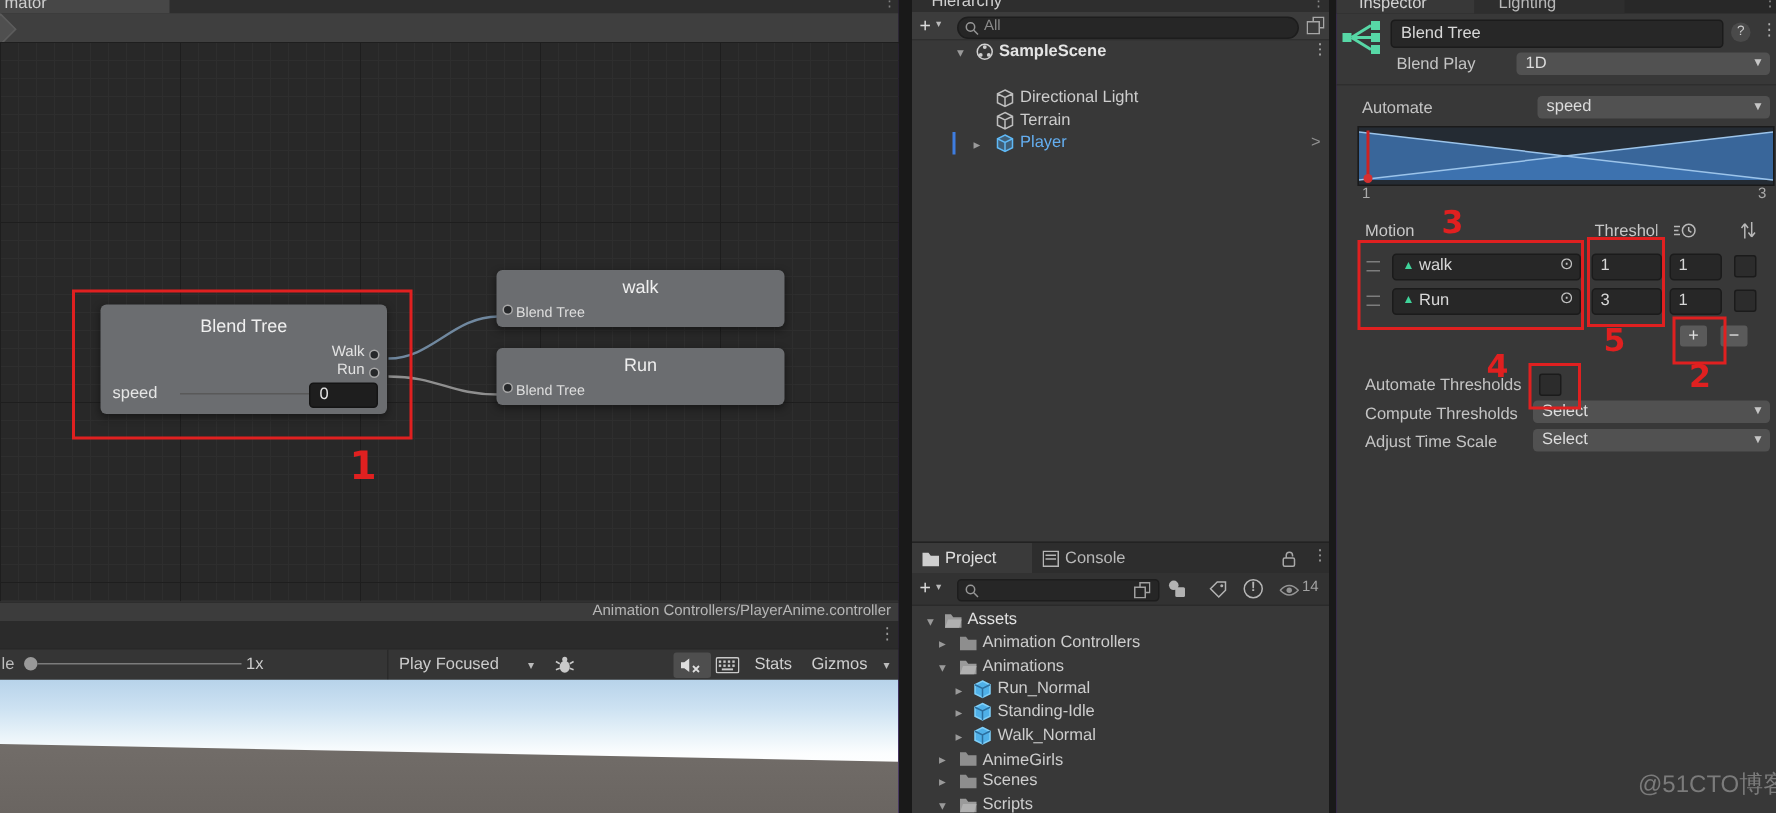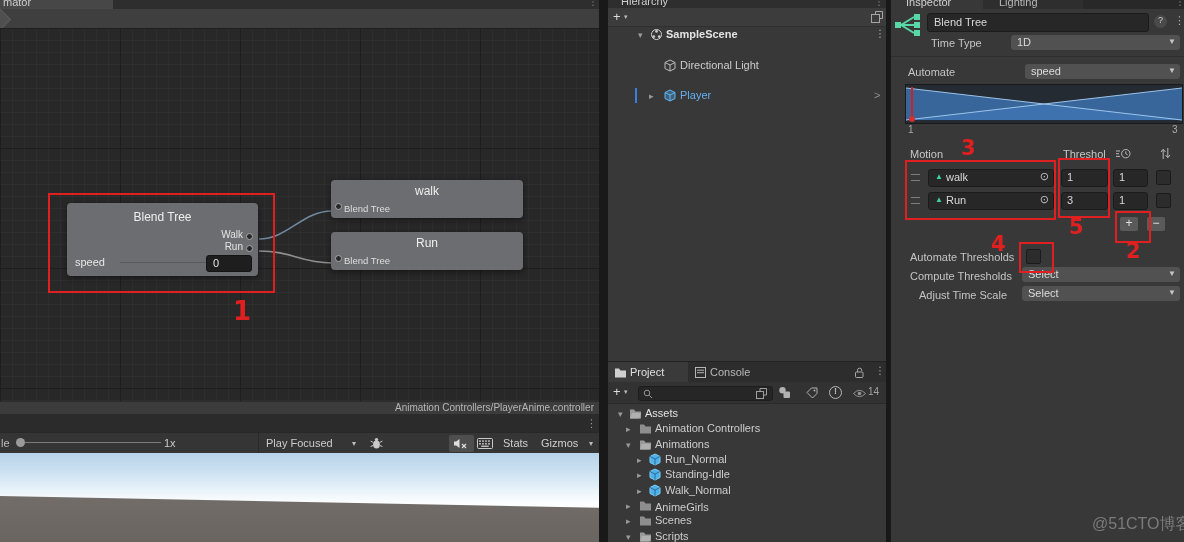--- a/index.html
+++ b/index.html
@@ -147,20 +147,29 @@
   <div class="r" style="left:608px;top:0;width:278px;height:542px;background:#383838">
 
     <div class="r tabclip" style="left:0;top:0;width:278px;height:8px;background:#2e2e2e">
       <span class="t" style="left:13px;top:-5px;color:#cfcfcf">Hierarchy</span>
       <span class="t" style="left:266px;top:-4px;color:#8a8a8a;font-size:10px">⋮</span>
     </div>
 
     <div class="r" style="left:0;top:8px;width:278px;height:18px;background:#3c3c3c;border-bottom:1px solid #2f2f2f">
       <span class="t" style="left:5px;top:1px;font-size:13px;color:#dcdcdc">+</span>
       <span class="t" style="left:16px;top:5px;font-size:7px;color:#bbb">▾</span>
+      <div class="pill" style="left:30px;top:2.5px;width:226px;height:13px">
+        <span class="r" style="left:4px;top:2px">
+          <svg width="10" height="10">
+              <circle cx="4" cy="4" r="2.8" fill="none" stroke="#969696"></circle>
+              <line x1="6.2" y1="6.2" x2="9" y2="9" stroke="#969696"></line>
+            </svg>
+        </span>
+        <span class="t" style="left:17px;top:0;color:#8a8a8a;font-size:10px">All</span>
+      </div>
       <span class="r" style="left:263px;top:3px">
         <svg width="12" height="12">
             <rect x="0.5" y="3.5" width="8" height="8" fill="none" stroke="#a6a6a6"></rect>
             <path d="M4.5 3.5 V0.5 H11.5 V7.5 H8.5" fill="none" stroke="#a6a6a6"></path>
           </svg>
       </span>
     </div>
 
     <div class="r" style="left:0;top:27px;width:278px;height:15px">
       <span class="t arrowg" style="left:30px;top:3px">▾</span>
@@ -175,20 +184,28 @@
       <span class="t" style="left:58px;top:1px;font-weight:bold;color:#e4e4e4">SampleScene</span>
       <span class="t" style="left:267px;top:1px;color:#b5b5b5;font-size:10px">⋮</span>
     </div>
     <div class="r" style="left:0;top:58px;width:278px;height:15px">
       <span class="r" style="left:56px;top:1px">
         <svg width="12" height="13">
             <path d="M6 1 L11 3.5 V9.5 L6 12 L1 9.5 V3.5 Z M1 3.5 L6 6 L11 3.5 M6 6 V12" fill="none" stroke="#bdbdbd"></path>
           </svg>
       </span>
       <span class="t" style="left:72px;top:1px;color:#cdcdcd">Directional Light</span>
+    </div>
+    <div class="r" style="left:0;top:73px;width:278px;height:15px">
+      <span class="r" style="left:56px;top:1px">
+        <svg width="12" height="13">
+            <path d="M6 1 L11 3.5 V9.5 L6 12 L1 9.5 V3.5 Z M1 3.5 L6 6 L11 3.5 M6 6 V12" fill="none" stroke="#bdbdbd"></path>
+          </svg>
+      </span>
+      <span class="t" style="left:72px;top:1px;color:#cdcdcd">Terrain</span>
     </div>
     <div class="r" style="left:0;top:88px;width:278px;height:15px">
       <div class="r" style="left:27px;top:0;width:2px;height:15px;background:#3e7de0"></div>
       <span class="t arrowg" style="left:41px;top:3px">▸</span>
       <span class="r" style="left:56px;top:1px">
         <svg width="12" height="13">
             <path d="M6 1 L11 3.5 V9.5 L6 12 L1 9.5 V3.5 Z" fill="rgba(80,170,240,.35)" stroke="#5fb8f5"></path>
             <path d="M1 3.5 L6 6 L11 3.5 M6 6 V12" fill="none" stroke="#5fb8f5"></path>
           </svg>
       </span>
@@ -378,21 +395,21 @@
       </svg>
     </span>
     <div class="field" style="left:36px;top:13px;width:220px;height:17px">
       <span class="t" style="left:6px;top:2px">Blend Tree</span>
     </div>
     <span class="r" style="left:263px;top:15px;width:13px;height:13px;border-radius:50%;background:#4a4a4a">
       <span class="t" style="left:4px;top:0;font-size:9px;color:#cfcfcf">?</span>
     </span>
     <span class="t" style="left:283px;top:14px;color:#b0b0b0;font-size:11px">⋮</span>
 
-    <span class="t" style="left:40px;top:37px;color:#c4c4c4">Time Type</span>
+    <span class="t" style="left:40px;top:37px;color:#c4c4c4">Blend Play</span>
     <div class="dd" style="left:120px;top:35px;width:169px;height:15px">
       <span class="t" style="left:6px;top:1px">1D</span>
       <span class="arr">▼</span>
     </div>
     <div class="r" style="left:0;top:56px;width:293px;height:1px;background:#2e2e2e"></div>
 
     <span class="t" style="left:17px;top:66px;color:#c4c4c4">Automate</span>
     <div class="dd" style="left:134px;top:64px;width:155px;height:15px">
       <span class="t" style="left:6px;top:1px">speed</span>
       <span class="arr">▼</span>
@@ -470,21 +487,21 @@
       <span>−</span>
     </div>
 
     <span class="t" style="left:19px;top:251px;color:#c4c4c4">Automate Thresholds</span>
     <span class="chk" style="left:135px;top:249px"></span>
     <span class="t" style="left:19px;top:270px;color:#c4c4c4">Compute Thresholds</span>
     <div class="dd" style="left:131px;top:267px;width:158px;height:15px">
       <span class="t" style="left:6px;top:1px">Select</span>
       <span class="arr">▼</span>
     </div>
-    <span class="t" style="left:28px;top:289px;color:#c4c4c4">Adjust Time Scale</span>
+    <span class="t" style="left:19px;top:289px;color:#c4c4c4">Adjust Time Scale</span>
     <div class="dd" style="left:131px;top:286px;width:158px;height:15px">
       <span class="t" style="left:6px;top:1px">Select</span>
       <span class="arr">▼</span>
     </div>
 
     <div class="redbox" style="left:14px;top:160px;width:147px;height:56px"></div>
     <div class="redbox" style="left:167px;top:158px;width:48px;height:56px"></div>
     <div class="redbox" style="left:224px;top:211px;width:32px;height:28px"></div>
     <div class="redbox" style="left:128px;top:242px;width:31px;height:27px"></div>
     <span class="rednum" style="left:70px;top:136px;font-size:21px">3</span>

